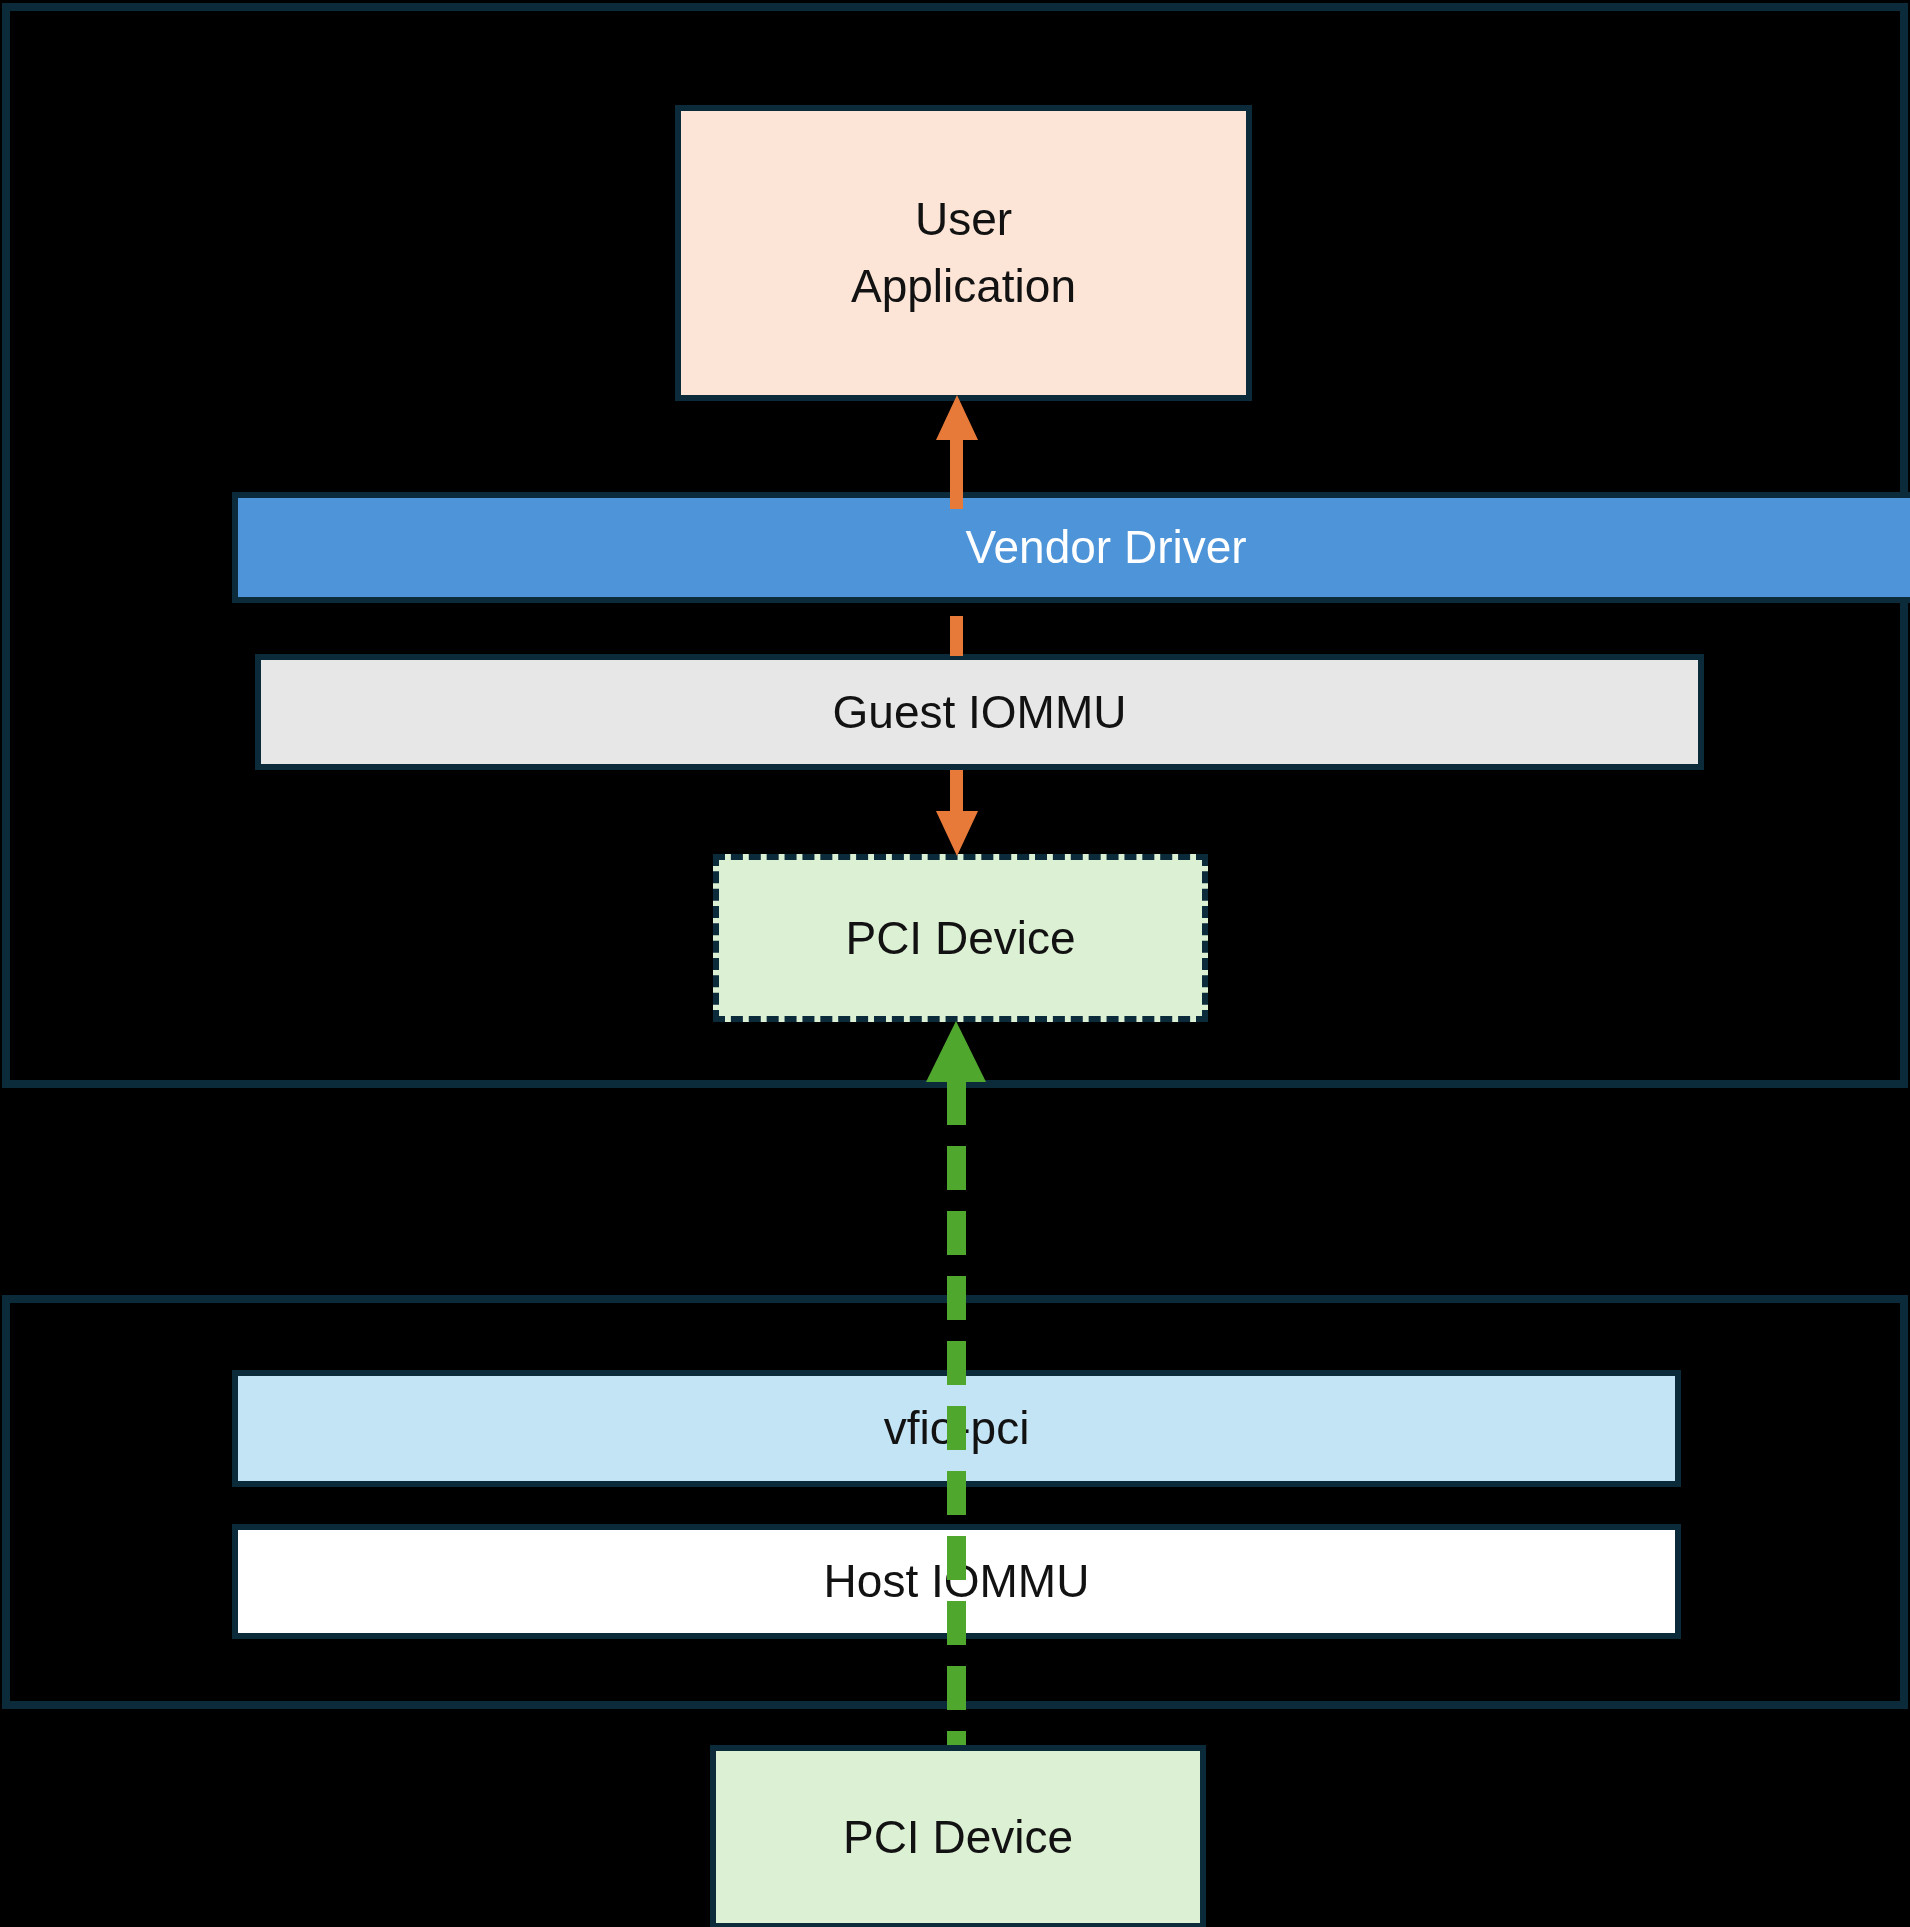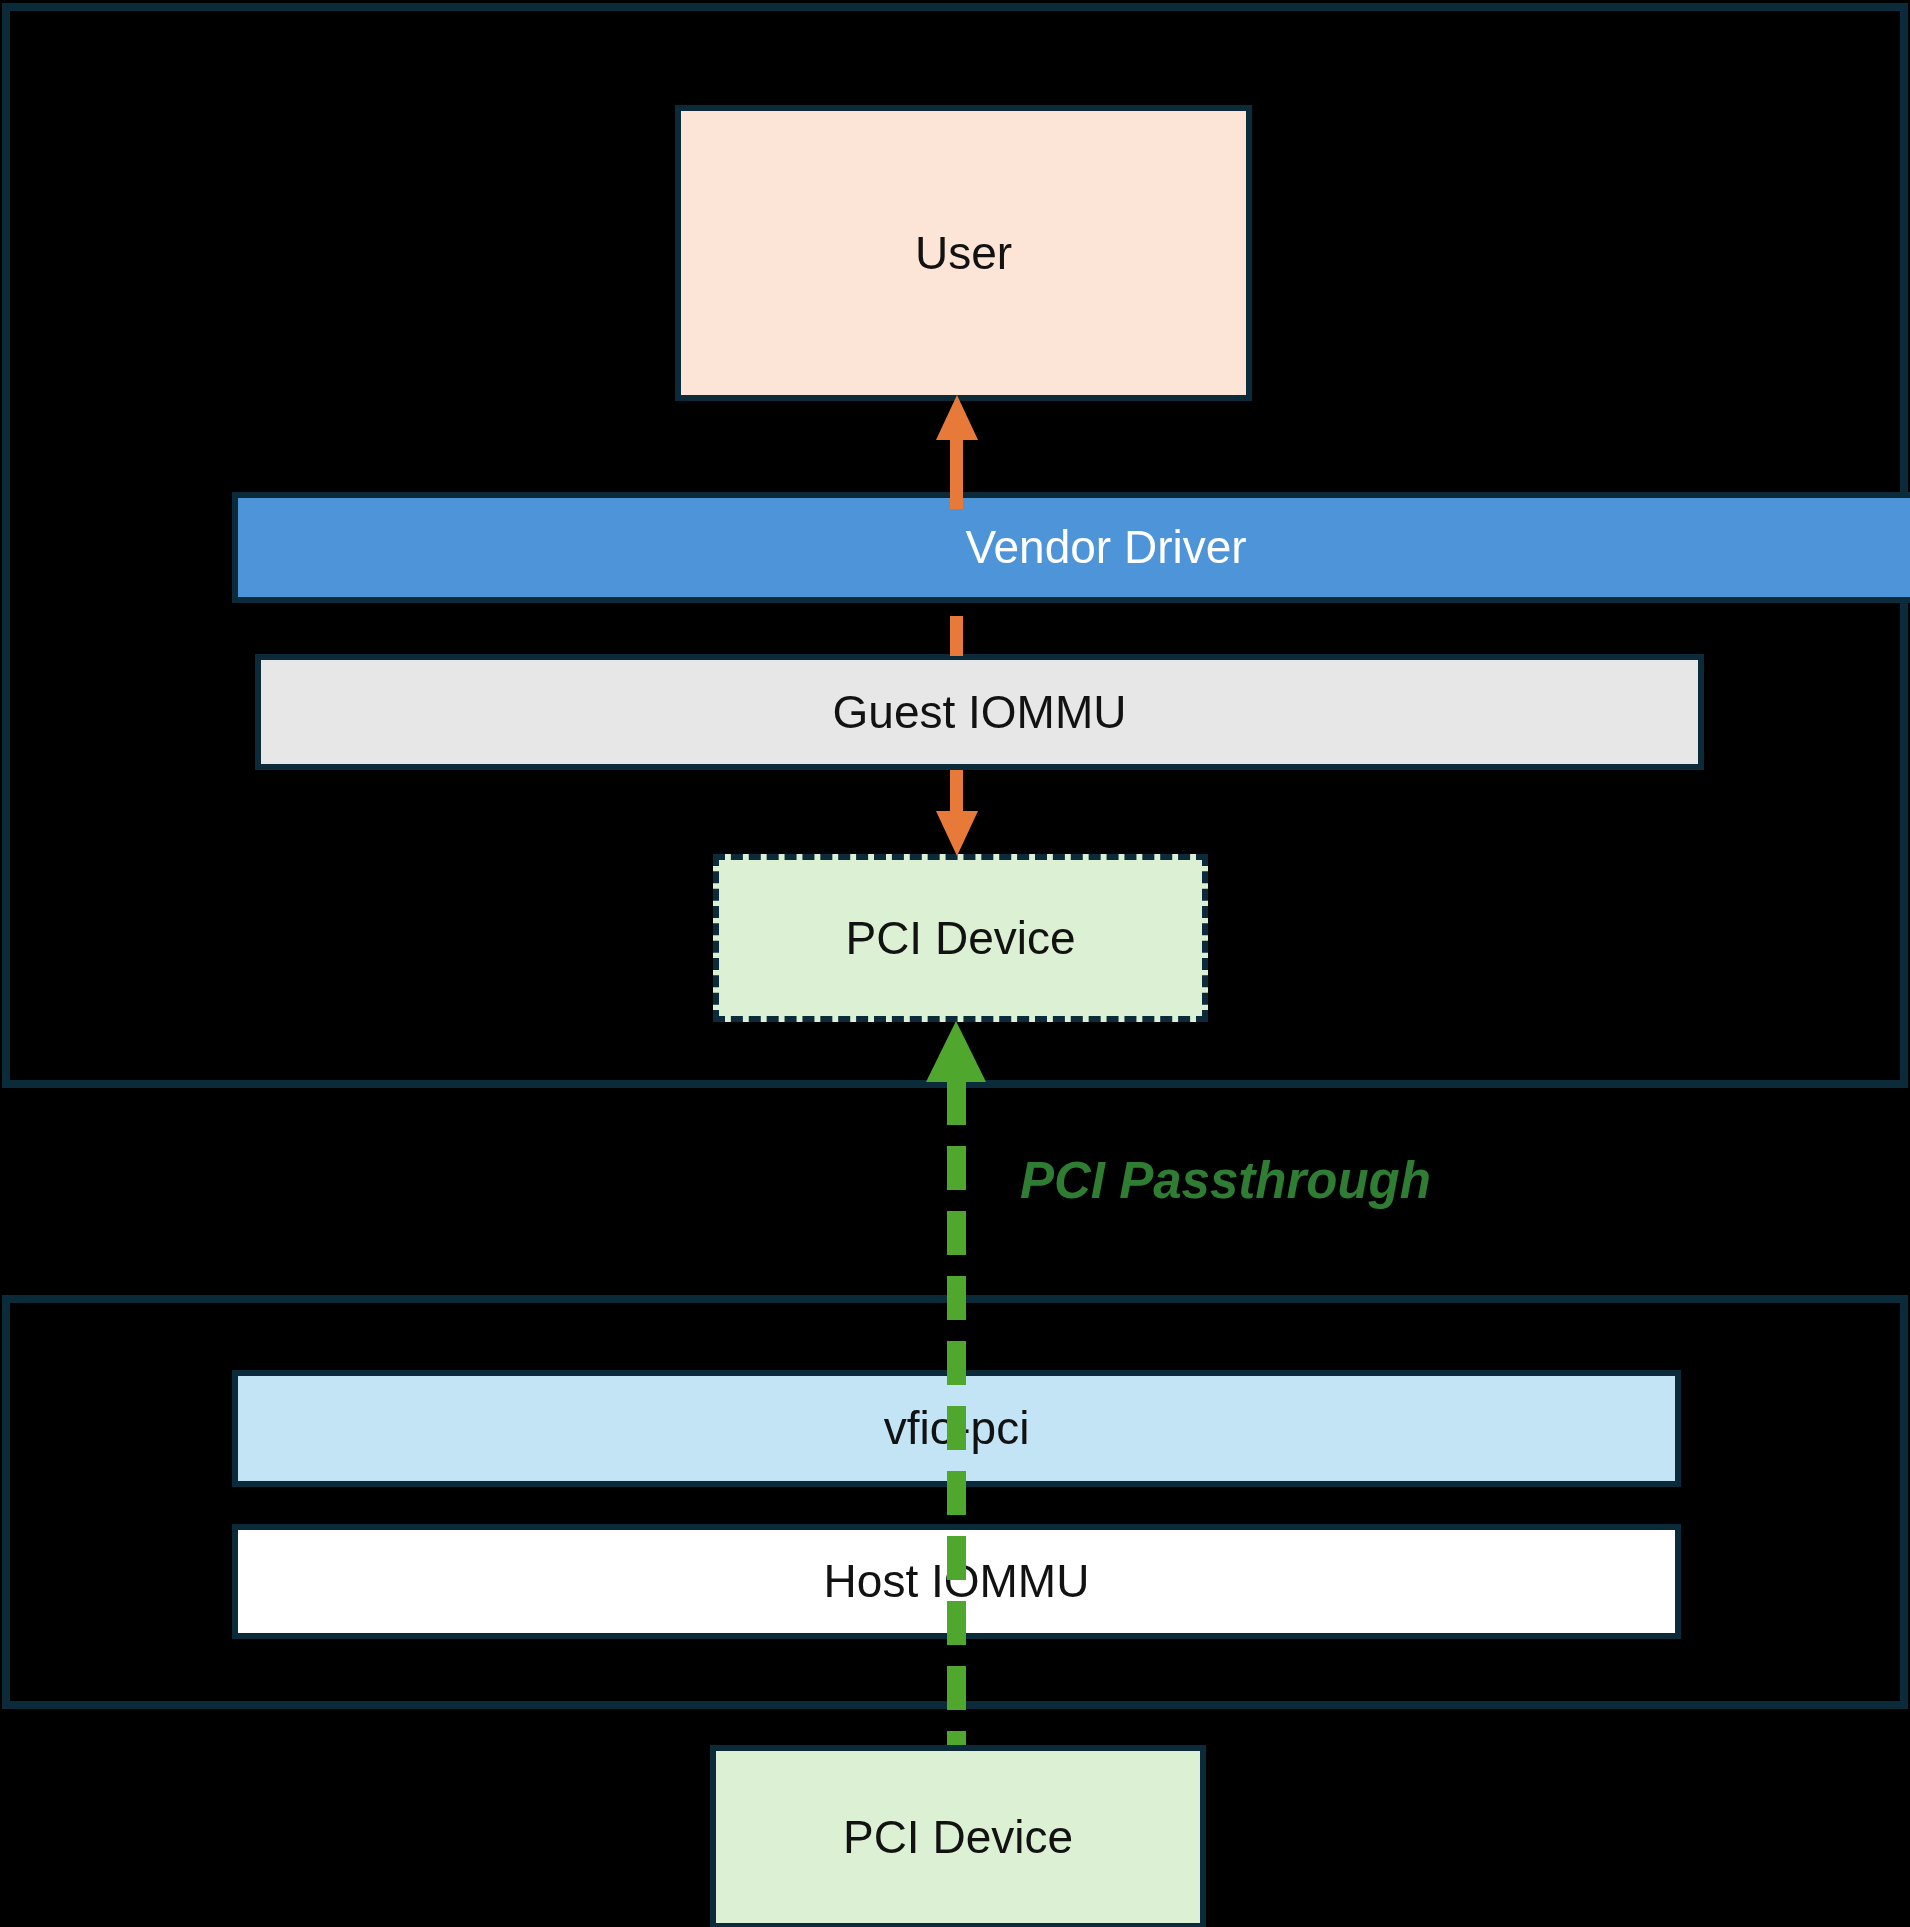--- a/index.html
+++ b/index.html
@@ -89,20 +89,21 @@
 <body>
 
 <div class="canvas">
 
   <div class="container-frame" style="left:1.9px; top:2.9px; width:1906px; height:1085px;"></div>
 
   <div class="container-frame" style="left:1.9px; top:1295px; width:1906px; height:414px;"></div>
 
   <div class="node" style="left:675px; top:105px; width:577px; height:296px; background: var(--peach, #fce5d7);">
     <div>User</div>
+    <div>Application</div>
   </div>
 
   <div class="tri orange-up" style="left:936px; top:395px;"></div>
   <div class="shaft orange" style="left:950px; top:438px; height:71px;"></div>
 
   <div class="node bar" style="left:232px; top:492px; width:1748px; height:111px; background: var(--blue, #4d94d8); color:#ffffff;">
     <div>Vendor Driver</div>
   </div>
 
   <div class="shaft orange" style="left:950px; top:616px; height:40px;"></div>
@@ -114,21 +115,20 @@
   <div class="shaft orange" style="left:950px; top:770px; height:43px;"></div>
   <div class="tri orange-down" style="left:936px; top:811px;"></div>
 
   <div class="node dashed" style="left:713px; top:854px; width:495px; height:168px; background: var(--light-green, #dcf0d4);">
     <div>PCI Device</div>
   </div>
 
   <div class="tri green-up" style="left:926px; top:1021px;"></div>
   <div class="shaft green-dashed" style="left:947px; top:1081px; height:664px;"></div>
 
-  <div class="passthrough-label">PCI Passthrough</div>
 
   <div class="node bar" style="left:232px; top:1370px; width:1449px; height:117px; background: var(--light-blue, #c2e4f5);">
     <div>vfio-pci</div>
   </div>
 
   <div class="node bar" style="left:232px; top:1524px; width:1449px; height:115px; background: var(--white, #ffffff);">
     <div>Host IOMMU</div>
   </div>
 
   <div class="node" style="left:710px; top:1745px; width:496px; height:184px; background: var(--light-green, #dcf0d4);">

